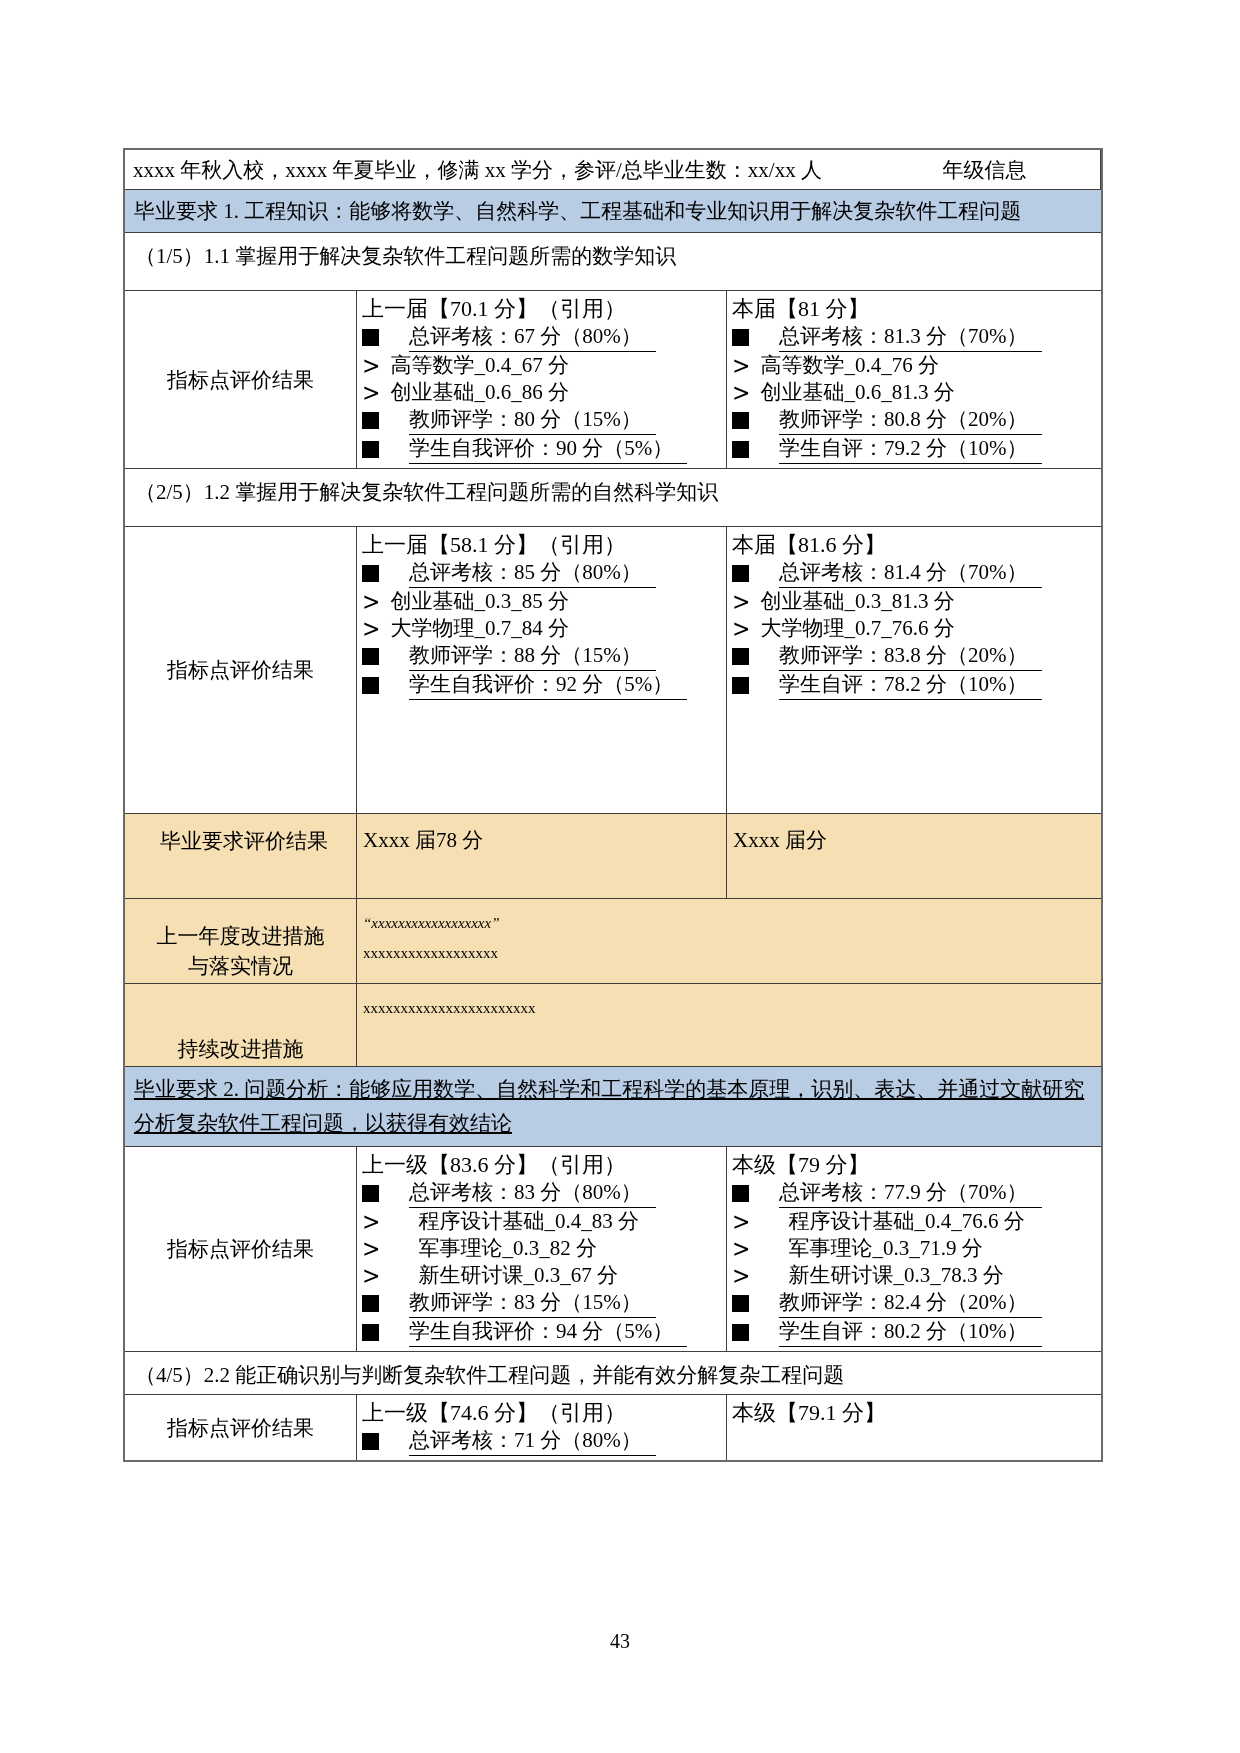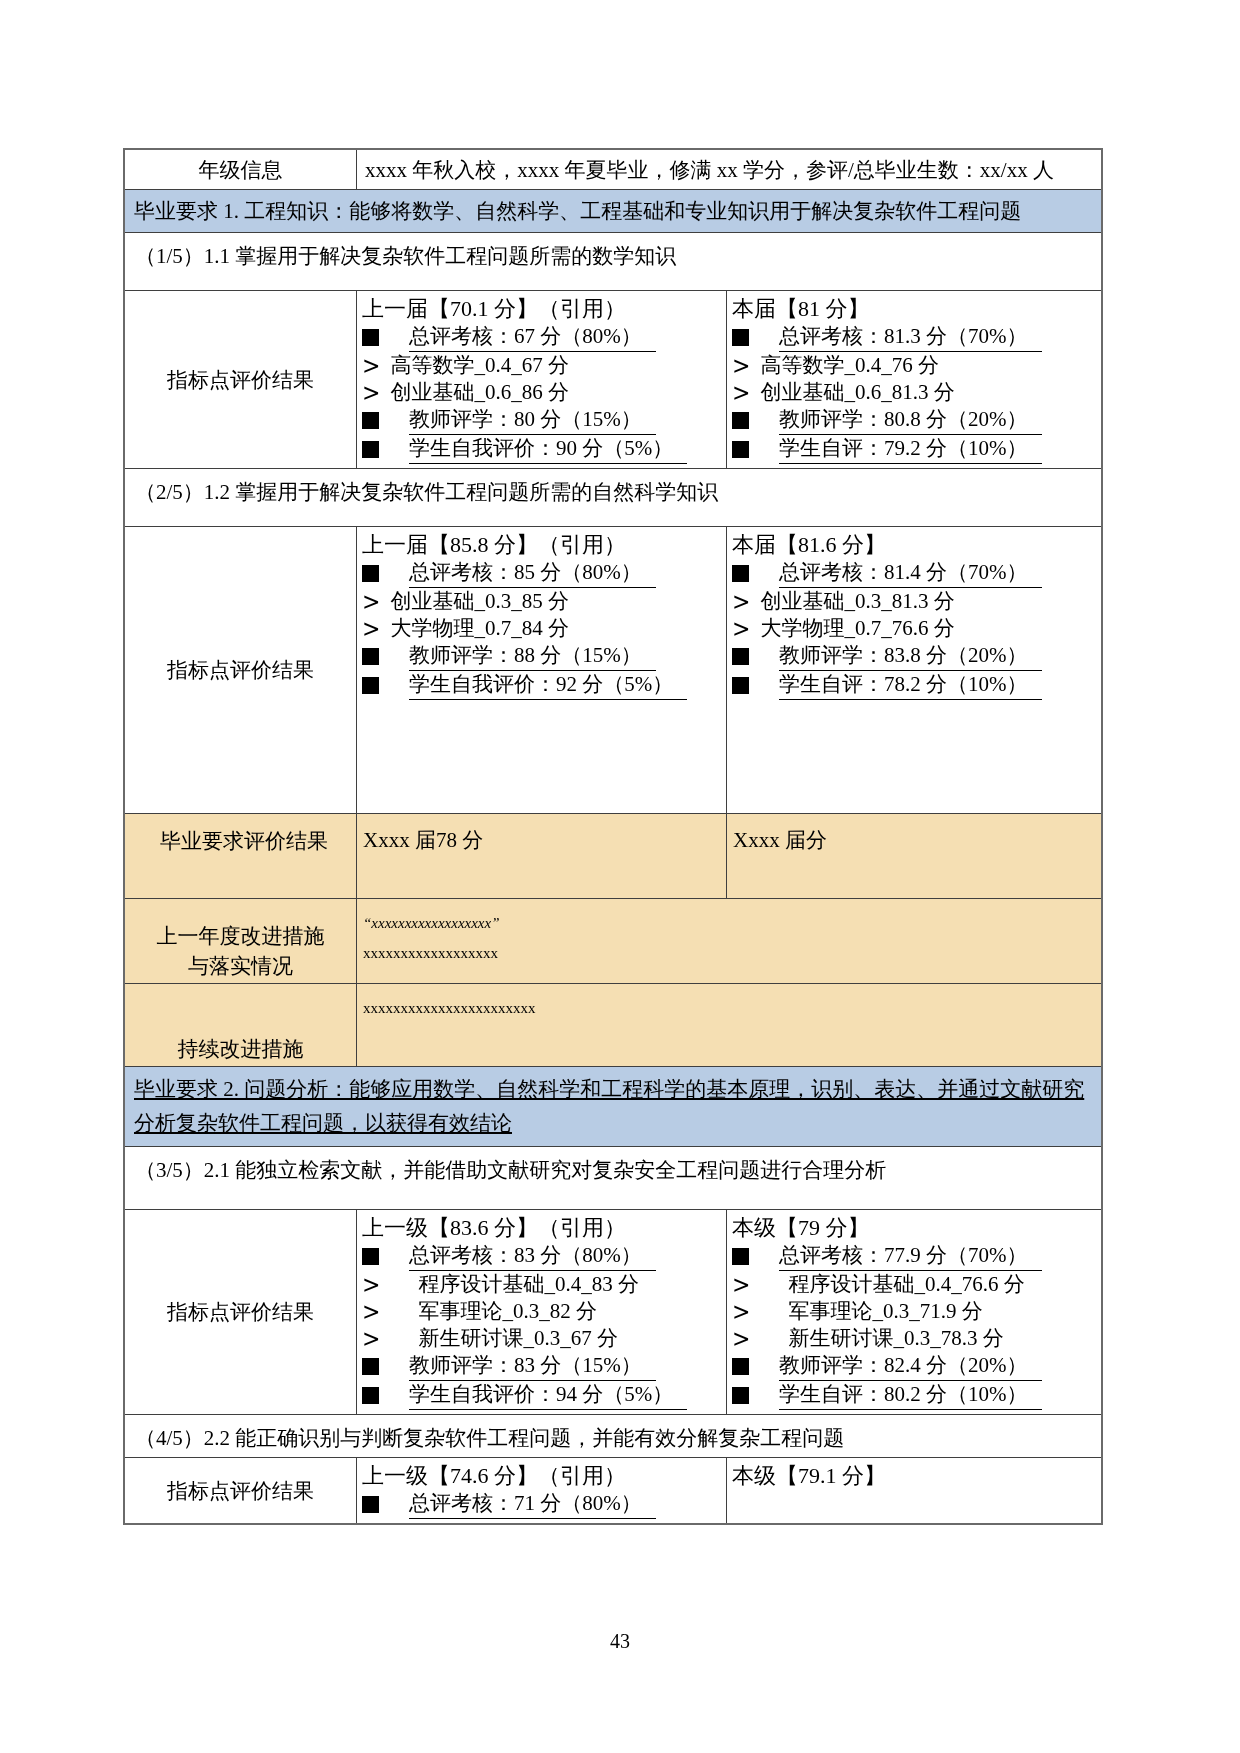--- a/index.html
+++ b/index.html
@@ -69,22 +69,22 @@
     text-align:center;font-size:20px;
   }
 </style>
 </head>
 <body>
 
 <div class="page">
   <div class="tbl">
 
     <div class="row r-grade">
+      <div class="c val">xxxx 年秋入校，xxxx 年夏毕业，修满 xx 学分，参评/总毕业生数：xx/xx 人</div>
       <div class="c lab">年级信息</div>
-      <div class="c val">xxxx 年秋入校，xxxx 年夏毕业，修满 xx 学分，参评/总毕业生数：xx/xx 人</div>
     </div>
 
     <div class="row r-blue1">毕业要求 1. 工程知识：能够将数学、自然科学、工程基础和专业知识用于解决复杂软件工程问题</div>
 
     <div class="row r-ind h58">（1/5）1.1 掌握用于解决复杂软件工程问题所需的数学知识</div>
 
     <div class="row r-block b1">
       <div class="c lab">指标点评价结果</div>
       <div class="c col-mid bcell">
         <div class="bheader">上一届【70.1 分】（引用）</div>
@@ -144,21 +144,21 @@
   </div>
 </div>
       </div>
     </div>
 
     <div class="row r-ind h58">（2/5）1.2  掌握用于解决复杂软件工程问题所需的自然科学知识</div>
 
     <div class="row r-block b2">
       <div class="c lab">指标点评价结果</div>
       <div class="c col-mid bcell">
-        <div class="bheader">上一届【85.8 分】（引用）</div>
+        <div class="bheader">上一届【58.1 分】（引用）</div>
         <div>
   <div class="bline">
     <span class="bullet sq"></span>
     <span class="btext u">总评考核：85 分（80%）</span>
   </div>
 
   <div class="bline">
     <span class="bullet gt">&gt;</span>
     <span class="btext">创业基础_0.3_85 分</span>
   </div>
@@ -229,21 +229,20 @@
       </div>
     </div>
 
     <div class="row r-cont tan">
       <div class="c lab">持续改进措施</div>
       <div class="c col-rest freeval">xxxxxxxxxxxxxxxxxxxxxxx</div>
     </div>
 
     <div class="row r-blue2">毕业要求 2. 问题分析：能够应用数学、自然科学和工程科学的基本原理，识别、表达、并通过文献研究分析复杂软件工程问题，以获得有效结论</div>
 
-    <div class="row r-ind h63">（3/5）2.1  能独立检索文献，并能借助文献研究对复杂安全工程问题进行合理分析</div>
 
     <div class="row r-block b3">
       <div class="c lab">指标点评价结果</div>
       <div class="c col-mid bcell">
         <div class="bheader">上一级【83.6 分】（引用）</div>
         <div>
   <div class="bline">
     <span class="bullet sq"></span>
     <span class="btext u">总评考核：83 分（80%）</span>
   </div>

